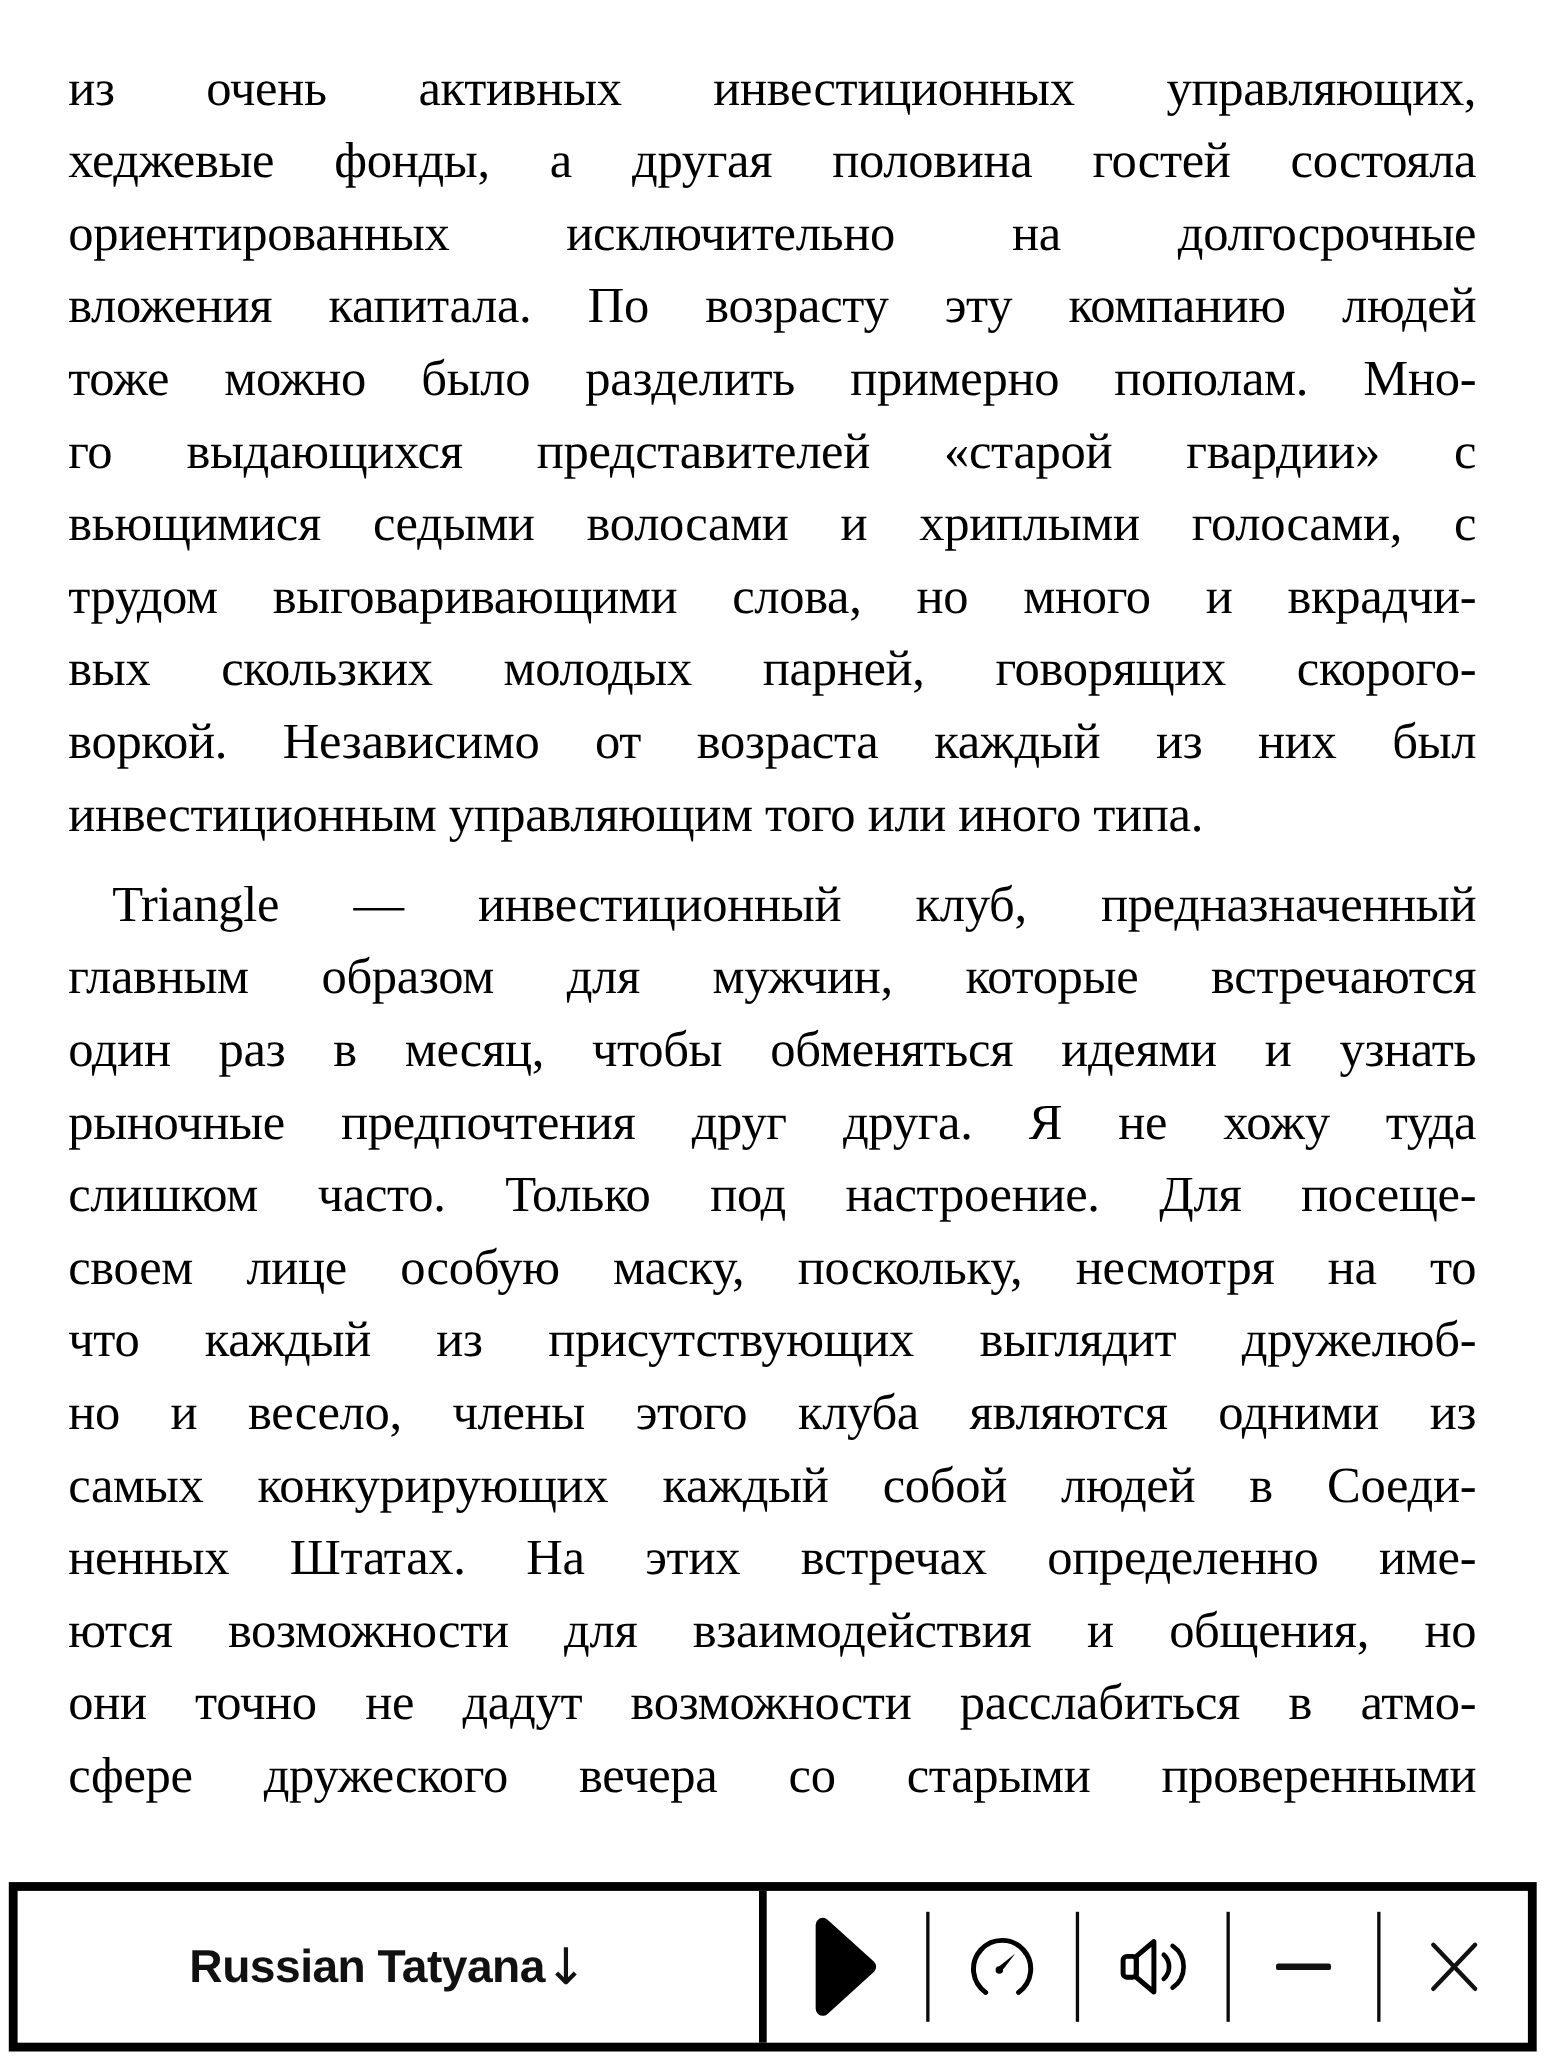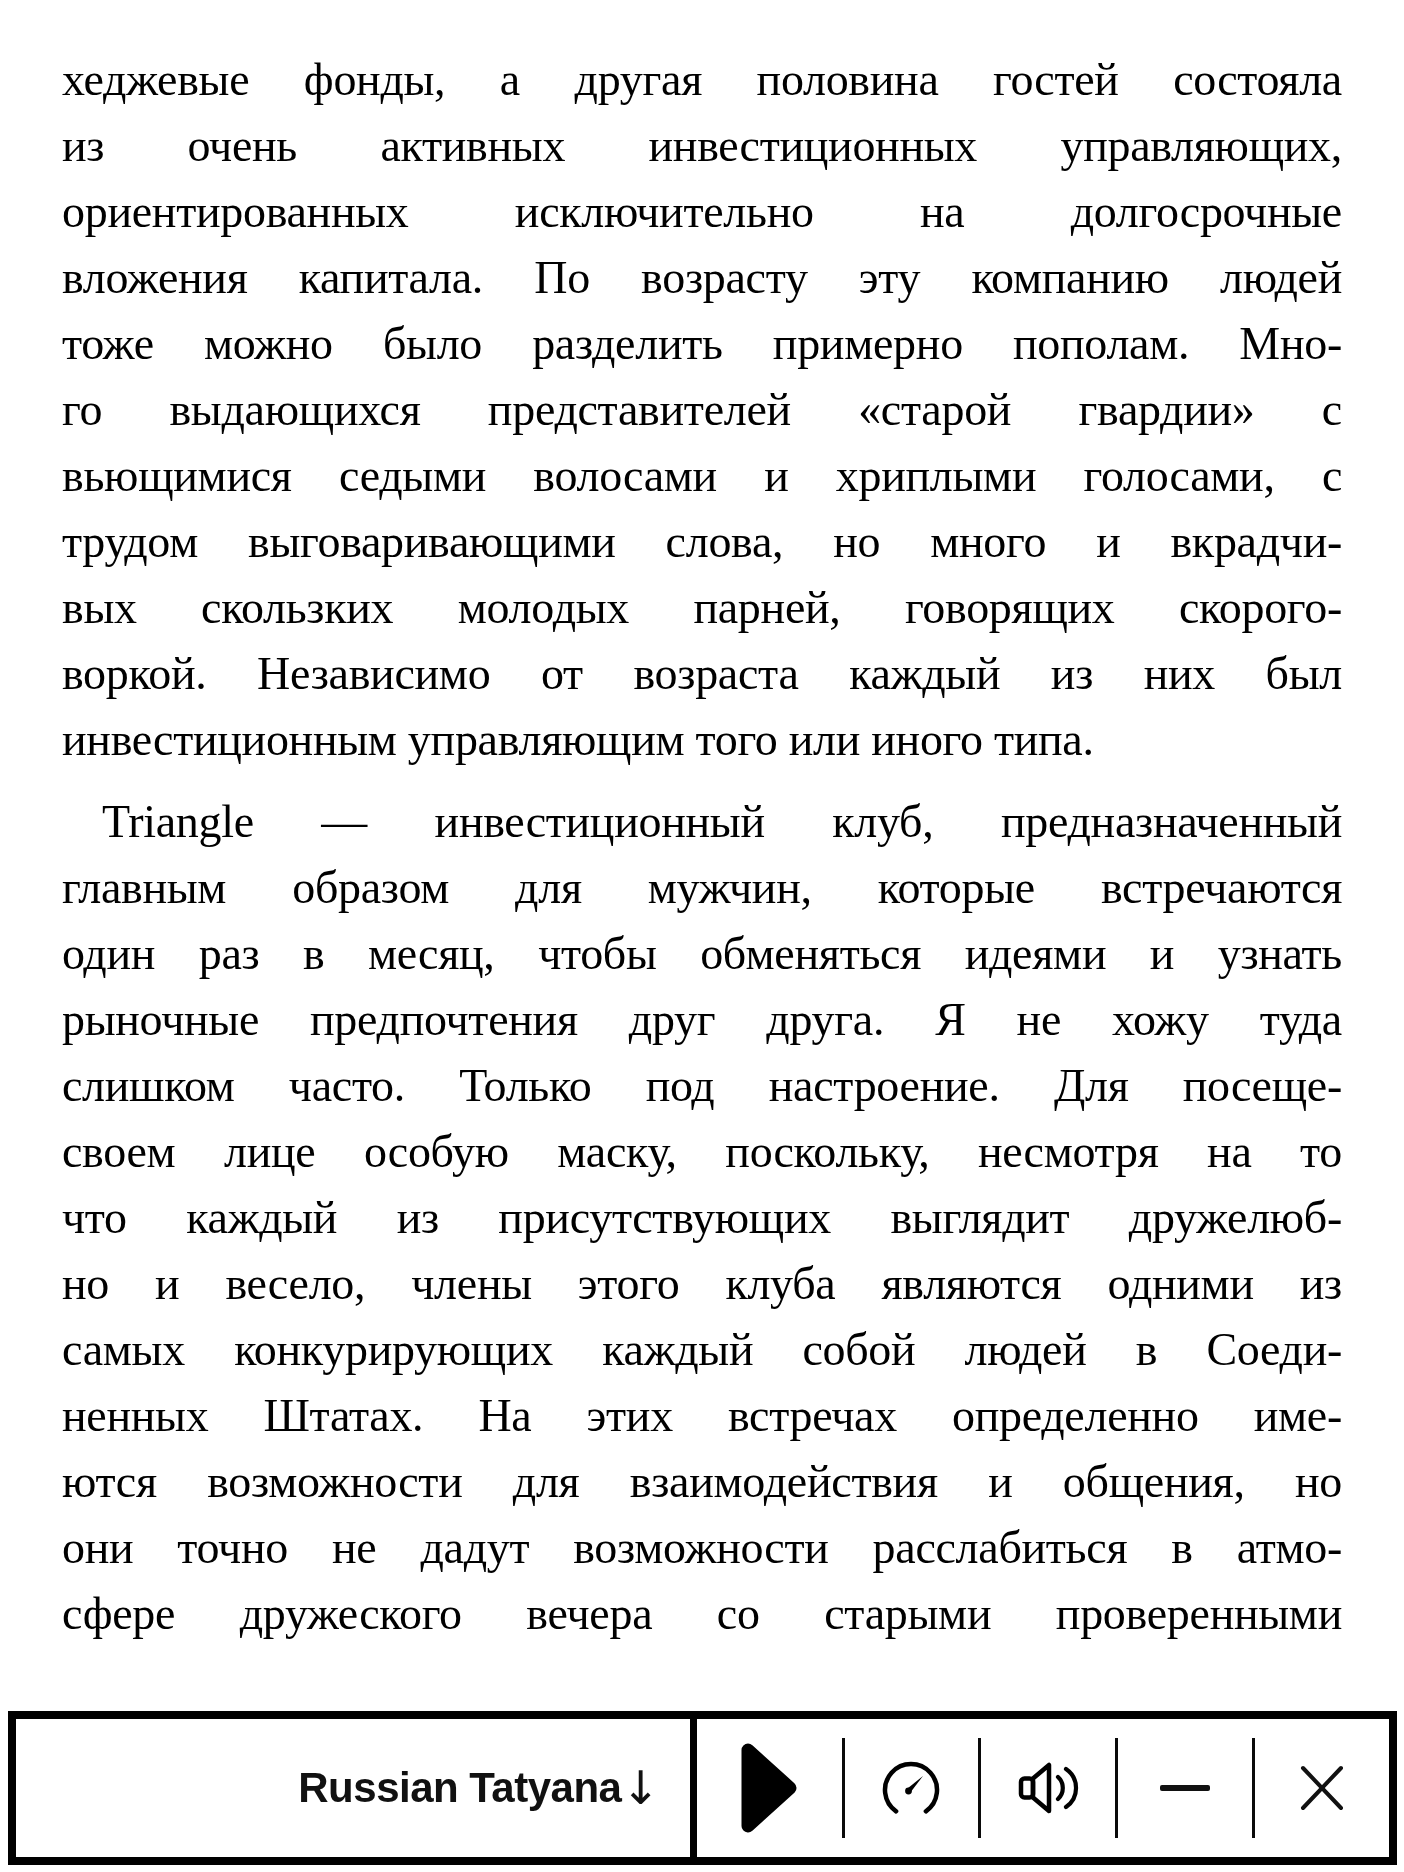--- a/index.html
+++ b/index.html
@@ -50,21 +50,21 @@
     border: 8px solid #000000;
     background: #ffffff;
     display: flex;
     align-items: stretch;
     font-family: "Liberation Sans", sans-serif;
   }
   .voice-cell {
     flex: 0 0 674px;
     display: flex;
     align-items: center;
-    justify-content: flex-end;
+    justify-content: center;
     padding: 0 30px;
     box-sizing: border-box;
   }
   .voice-label {
     font-size: 42px;
     font-weight: bold;
     letter-spacing: -0.5px;
     color: #111111;
     white-space: nowrap;
   }
@@ -104,22 +104,22 @@
     border-radius: 2px;
   }
   svg { display: block; }
 </style>
 </head>
 <body>
 
 <div class="screen">
 
   <div class="text-block">
+    <div class="line">из очень активных инвестиционных управляющих,</div>
     <div class="line">хеджевые фонды, а другая половина гостей состояла</div>
-    <div class="line">из очень активных инвестиционных управляющих,</div>
     <div class="line">ориентированных исключительно на долгосрочные</div>
     <div class="line">вложения капитала. По возрасту эту компанию людей</div>
     <div class="line">тоже можно было разделить примерно пополам. Мно-</div>
     <div class="line">го выдающихся представителей «старой гвардии» с</div>
     <div class="line">вьющимися седыми волосами и хриплыми голосами, с</div>
     <div class="line">трудом выговаривающими слова, но много и вкрадчи-</div>
     <div class="line">вых скользких молодых парней, говорящих скорого-</div>
     <div class="line">воркой. Независимо от возраста каждый из них был</div>
     <div class="line para-end">инвестиционным управляющим того или иного типа.</div>
     <div class="line indent">Triangle — инвестиционный клуб, предназначенный</div>

